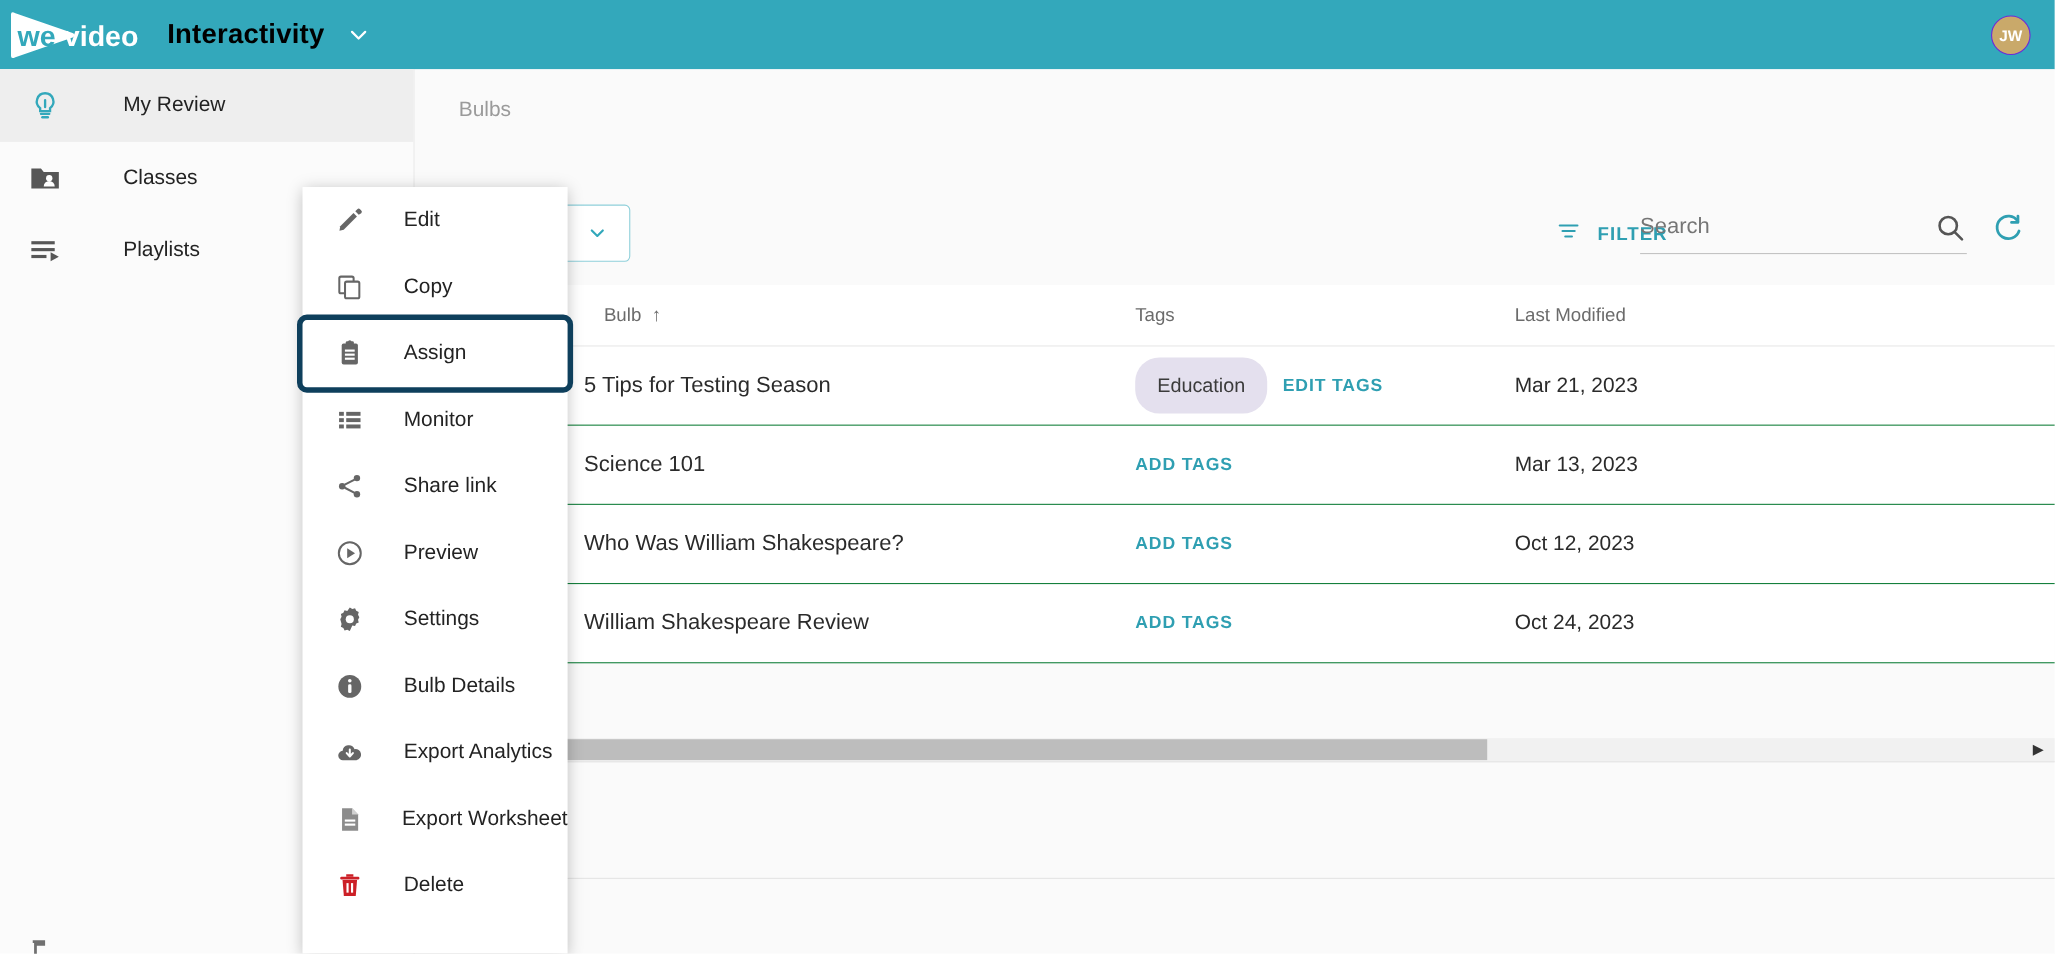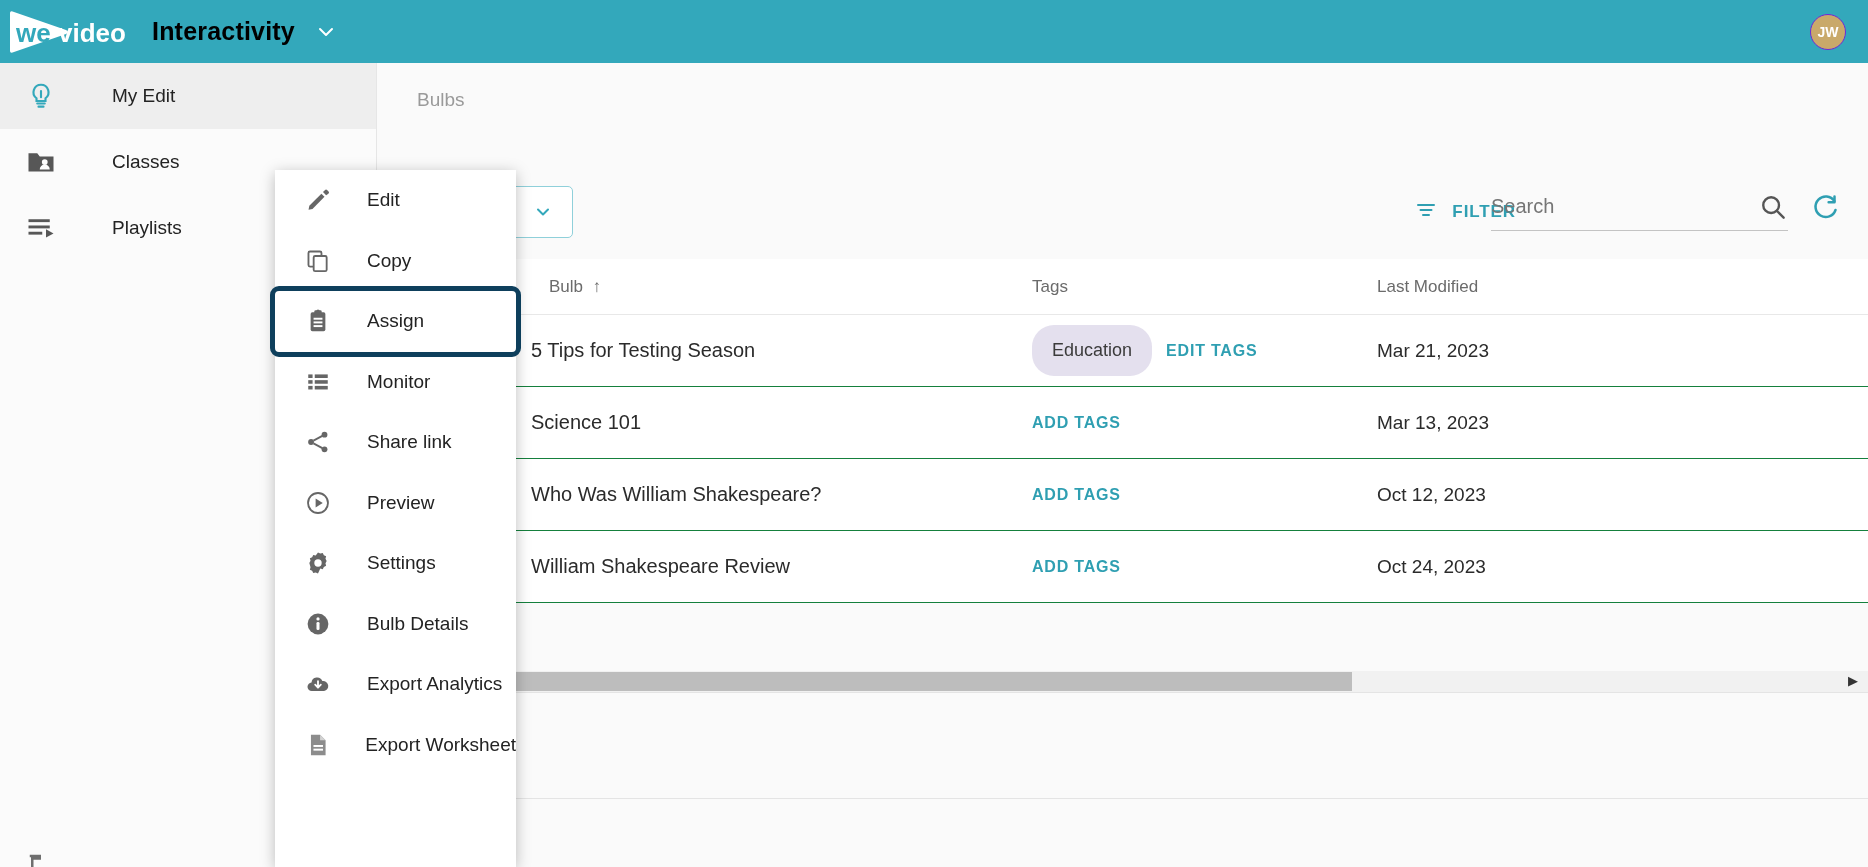--- a/index.html
+++ b/index.html
@@ -210,21 +210,21 @@
 
     <div class="side-item active">
       <span class="side-ico">
         <svg width="30" height="30" viewBox="0 0 24 24">
           <path d="M12 3 a6 6 0 0 0 -3.6 10.8 V16 h7.2 v-2.2 A6 6 0 0 0 12 3 Z" fill="none" stroke="#33a8bb" stroke-width="1.7"></path>
           <line x1="9" y1="18" x2="15" y2="18" stroke="#33a8bb" stroke-width="1.7" stroke-linecap="round"></line>
           <line x1="10" y1="20.5" x2="14" y2="20.5" stroke="#33a8bb" stroke-width="1.7" stroke-linecap="round"></line>
           <line x1="12" y1="8" x2="12" y2="13" stroke="#33a8bb" stroke-width="1.7" stroke-linecap="round"></line>
         </svg>
       </span>
-      <span class="side-label">My Edit</span>
+      <span class="side-label">My Review</span>
     </div>
 
     <div class="side-item">
       <span class="side-ico">
         <svg width="30" height="30" viewBox="0 0 24 24">
           <path d="M2 5 h7 l2 2.5 h11 v12 h-20 Z" fill="#575757"></path>
           <circle cx="15" cy="12" r="2.3" fill="#ffffff"></circle>
           <path d="M11 18 a4 4 0 0 1 8 0 Z" fill="#ffffff"></path>
         </svg>
       </span>
@@ -498,15 +498,27 @@
         <svg width="26" height="26" viewBox="0 0 24 24">
           <path d="M5.5 2.6 h8.4 L19 7.7 V21.4 H5.5 Z" fill="#8c8c8c"></path>
           <path d="M13.9 2.6 L19 7.7 h-5.1 Z" fill="#d2d2d2"></path>
           <rect x="7.8" y="12" width="8.8" height="1.8" fill="#ffffff"></rect>
           <rect x="7.8" y="15.4" width="8.8" height="1.8" fill="#ffffff"></rect>
         </svg>
       </span>
       <span class="mlabel">Export Worksheet</span>
     </div>
 
+    <div class="mitem">
+      <span class="mico">
+        <svg width="26" height="26" viewBox="0 0 24 24">
+          <rect x="4" y="4.6" width="16" height="2.4" rx="1" fill="#cc2027"></rect>
+          <path d="M9 2.6 h6 v2 h-6 Z" fill="#cc2027"></path>
+          <path d="M5.9 7.4 h12.2 l-1.1 13.4 h-10 Z" fill="#cc2027"></path>
+          <rect x="9.2" y="10" width="1.8" height="8" fill="#ffffff"></rect>
+          <rect x="13" y="10" width="1.8" height="8" fill="#ffffff"></rect>
+        </svg>
+      </span>
+      <span class="mlabel">Delete</span>
+    </div>
   </div>
 
 </div>
 
 </body></html>

